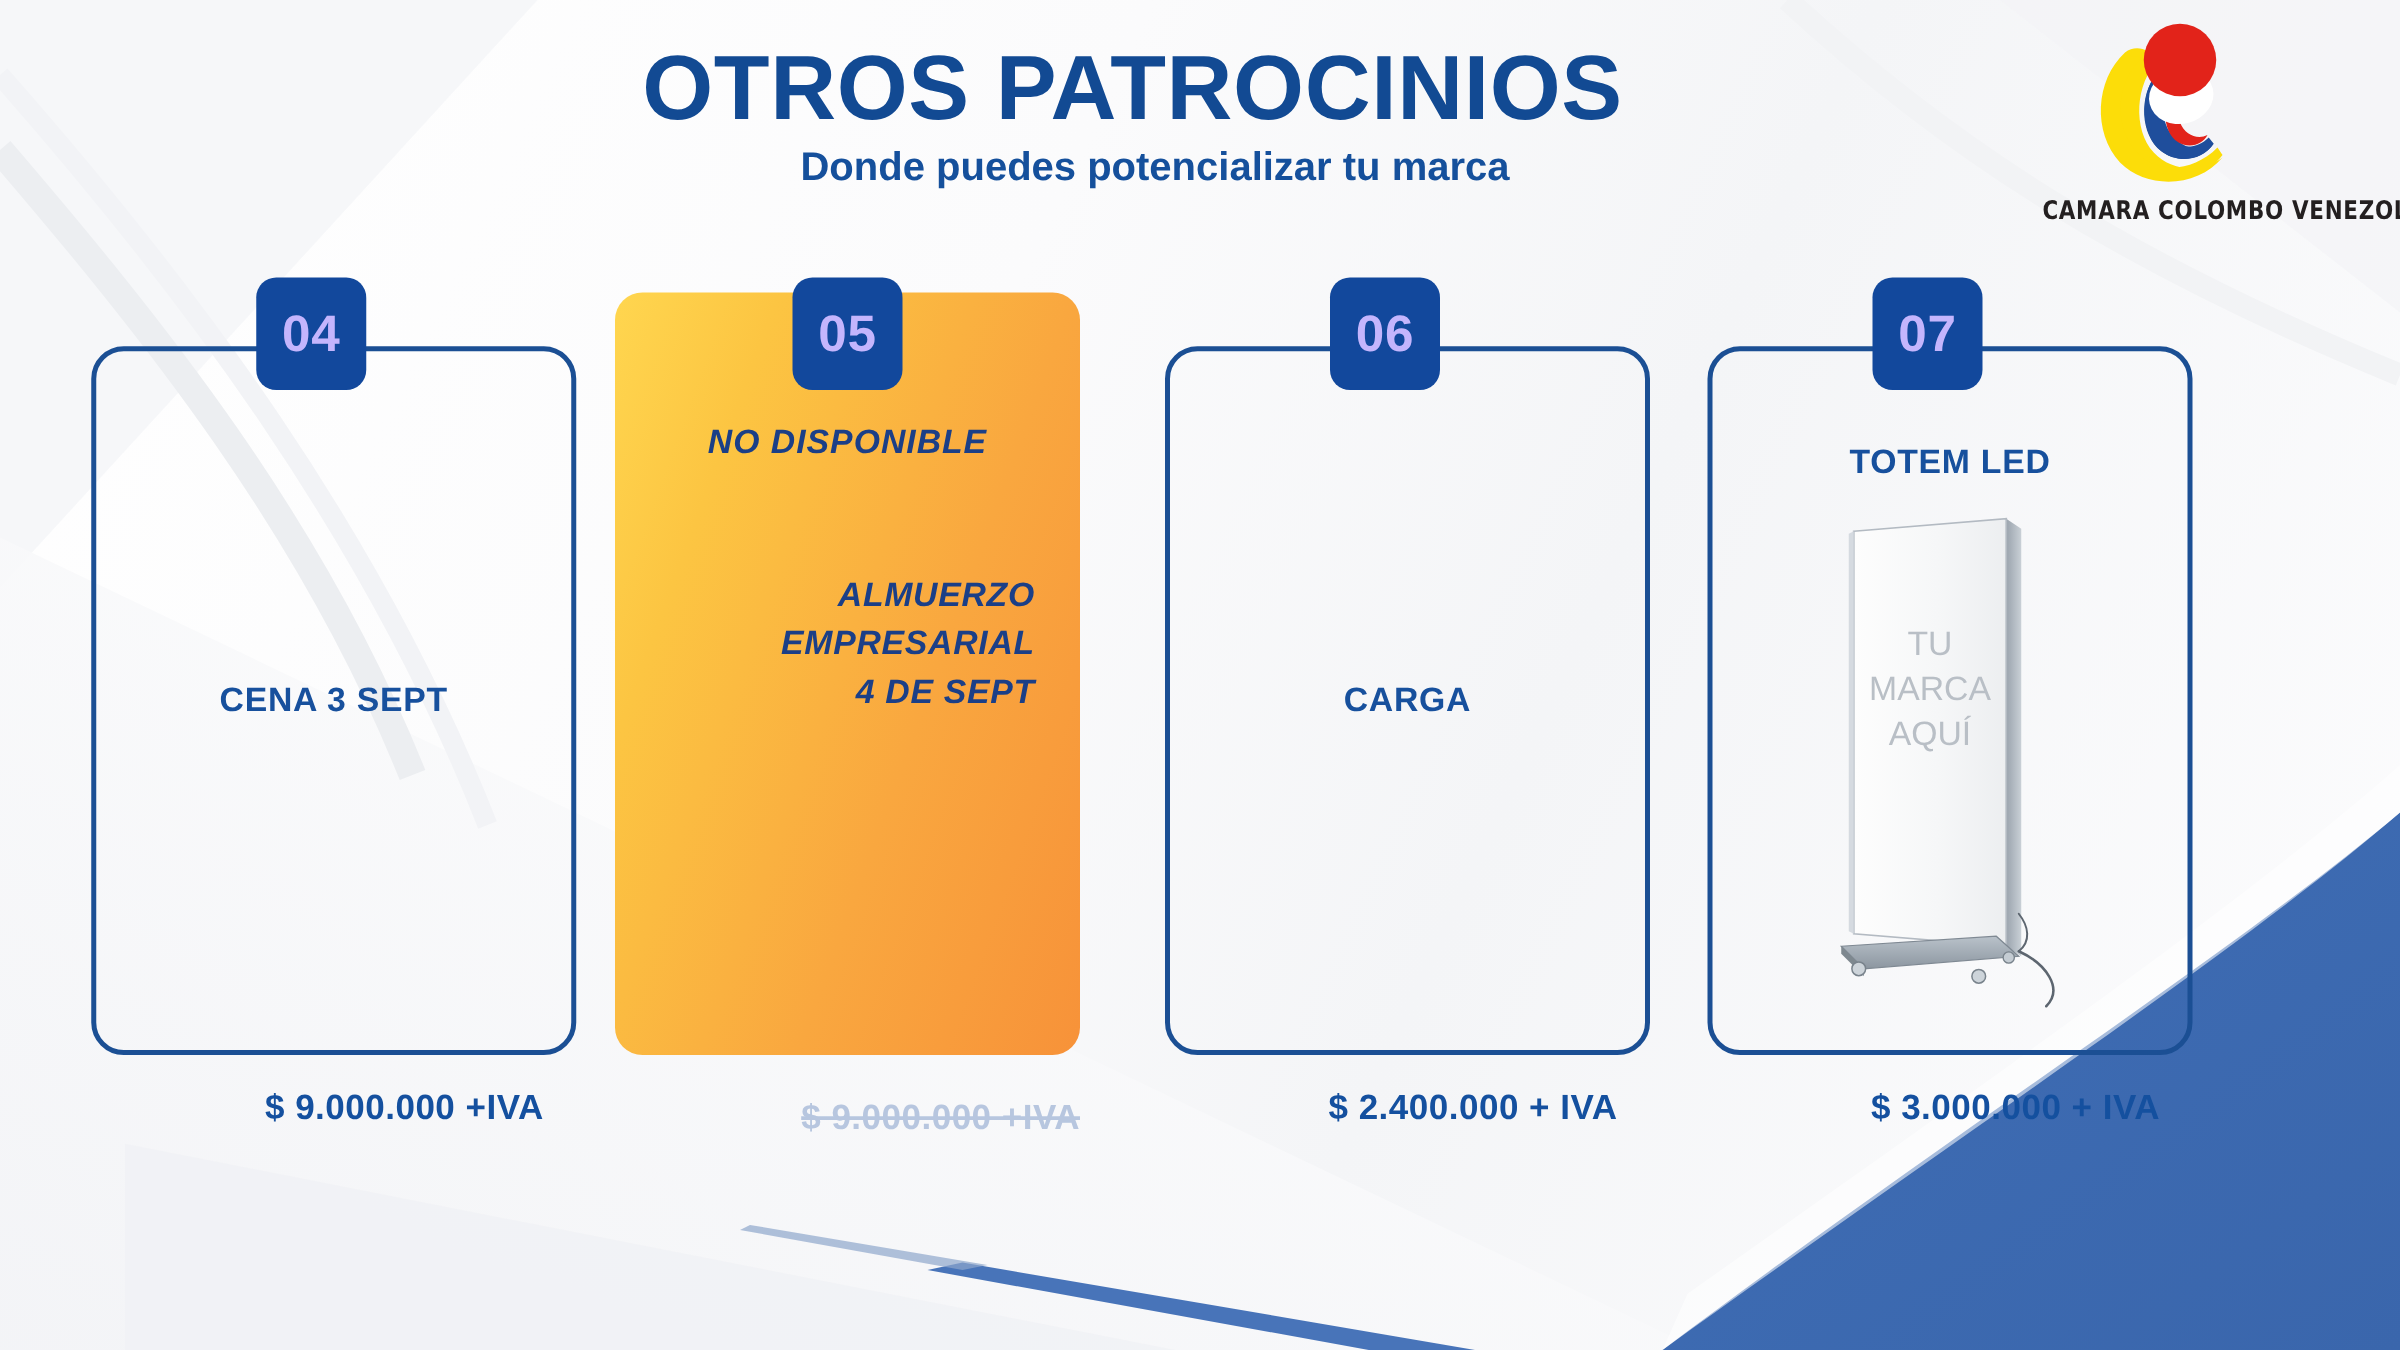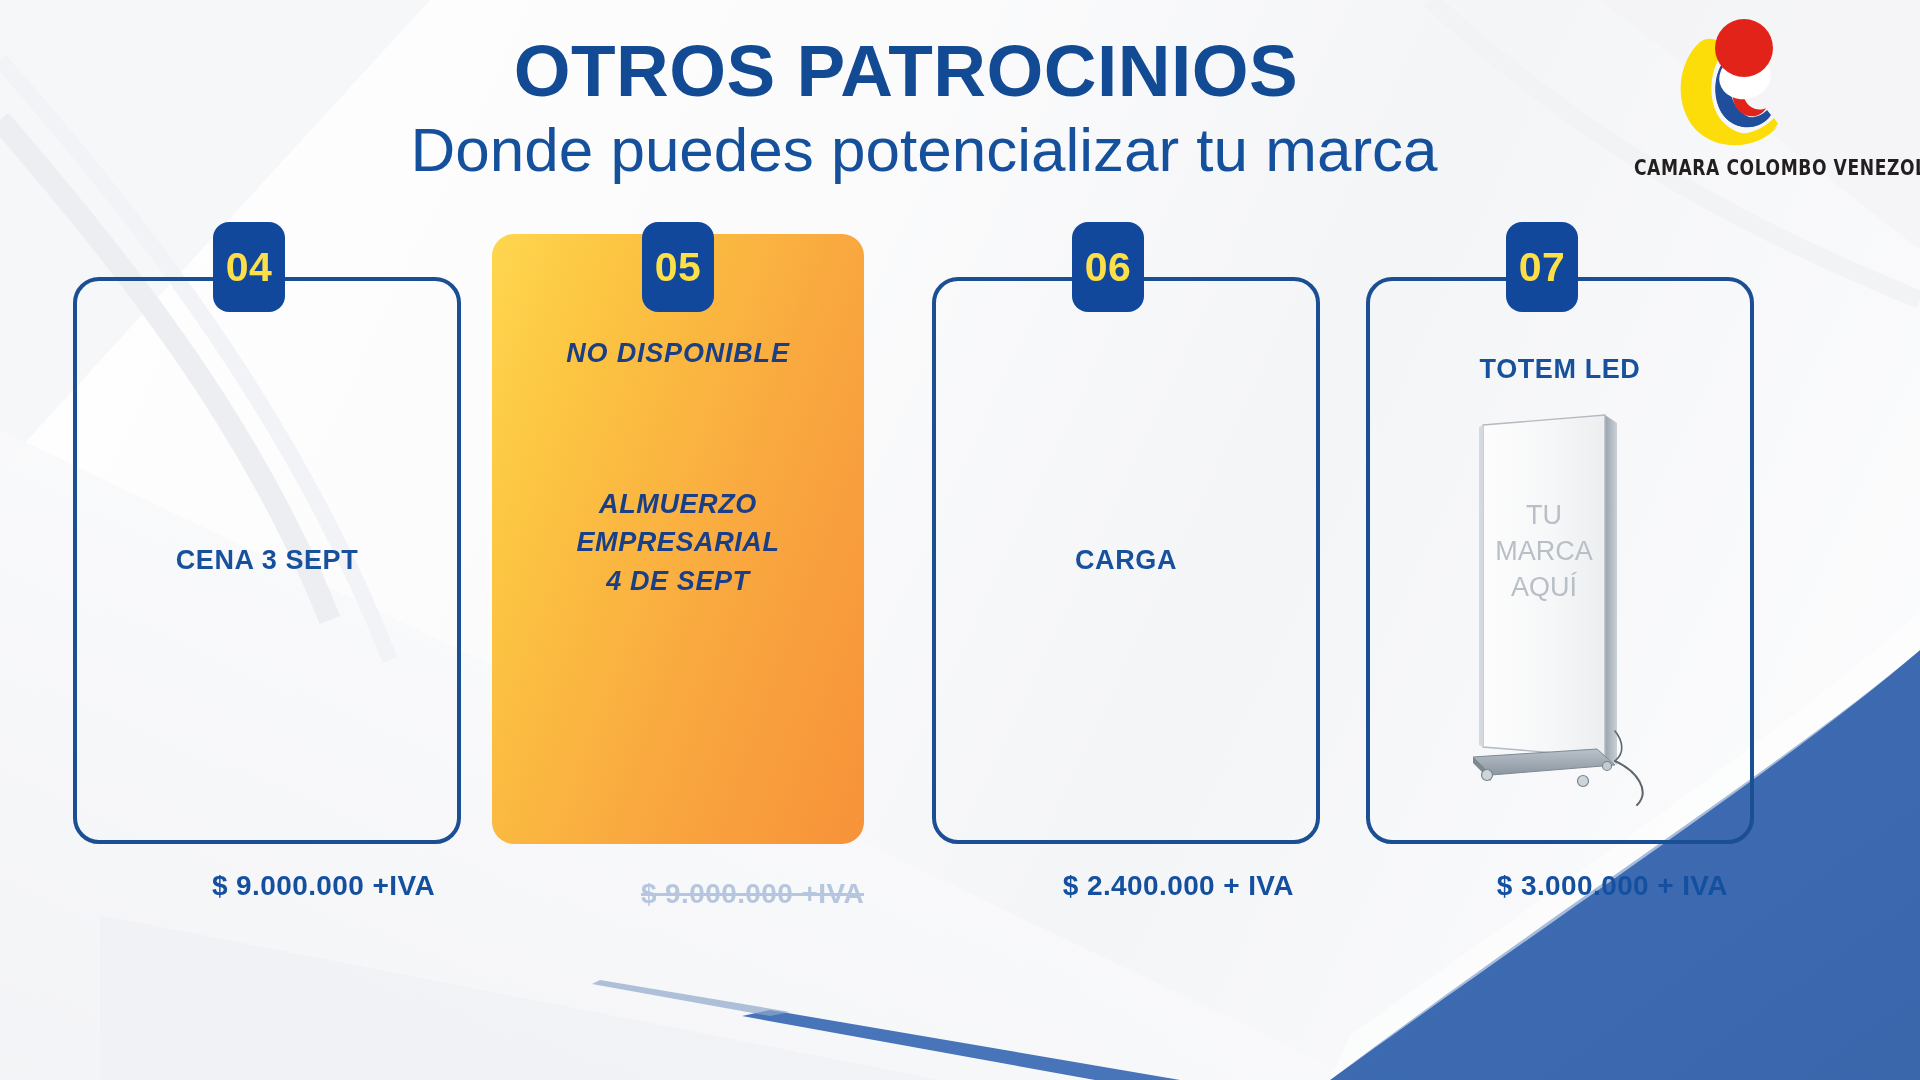--- a/index.html
+++ b/index.html
@@ -34,22 +34,22 @@
   .title {
     font-size: 73px;
     font-weight: 700;
     letter-spacing: 0.5px;
     color: #124A93;
     line-height: 1.02;
     white-space: nowrap;
   }
   .subtitle {
     margin-top: 8px;
-    font-size: 62px;
-    font-weight: 400;
+    font-size: 32px;
+    font-weight: 700;
     color: #15509C;
     line-height: 1.1;
     white-space: nowrap;
     margin-left: 36px;
   }
 
   
   .logo {
     position: absolute;
     top: 14px;
@@ -107,25 +107,25 @@
     width: 372px;
     height: 610px;
     top: 12px;
   }
 
   .badge {
     position: absolute;
     top: 0;
     left: 50%;
     transform: translateX(-50%);
-    width: 72px;
+    width: 88px;
     height: 90px;
     border-radius: 16px;
     background: #12489C;
-    color: #fde047;
+    color: #c4b5fd;
     display: flex;
     align-items: center;
     justify-content: center;
     font-size: 41px;
     font-weight: 700;
     letter-spacing: 0.5px;
     z-index: 4;
   }
 
   .card-inner {
@@ -149,23 +149,24 @@
 
   
   .c2 .card-inner { justify-content: flex-start; padding-top: 104px; font-style: italic; }
   .unavailable {
     font-size: 27px;
     font-weight: 700;
     color: #1B3F87;
     letter-spacing: 0.8px;
   }
   .c2 .card-title {
-    margin-top: 116px;
+    margin-top: 88px;
     color: #1B3F87;
     line-height: 1.42;
+    text-align: right;
   }
 
   
   .c4 .card-inner { justify-content: flex-start; padding-top: 70px; }
   .totem-wrap { margin-top: 22px; }
 
   
   .price {
     position: absolute;
     top: 648px;

